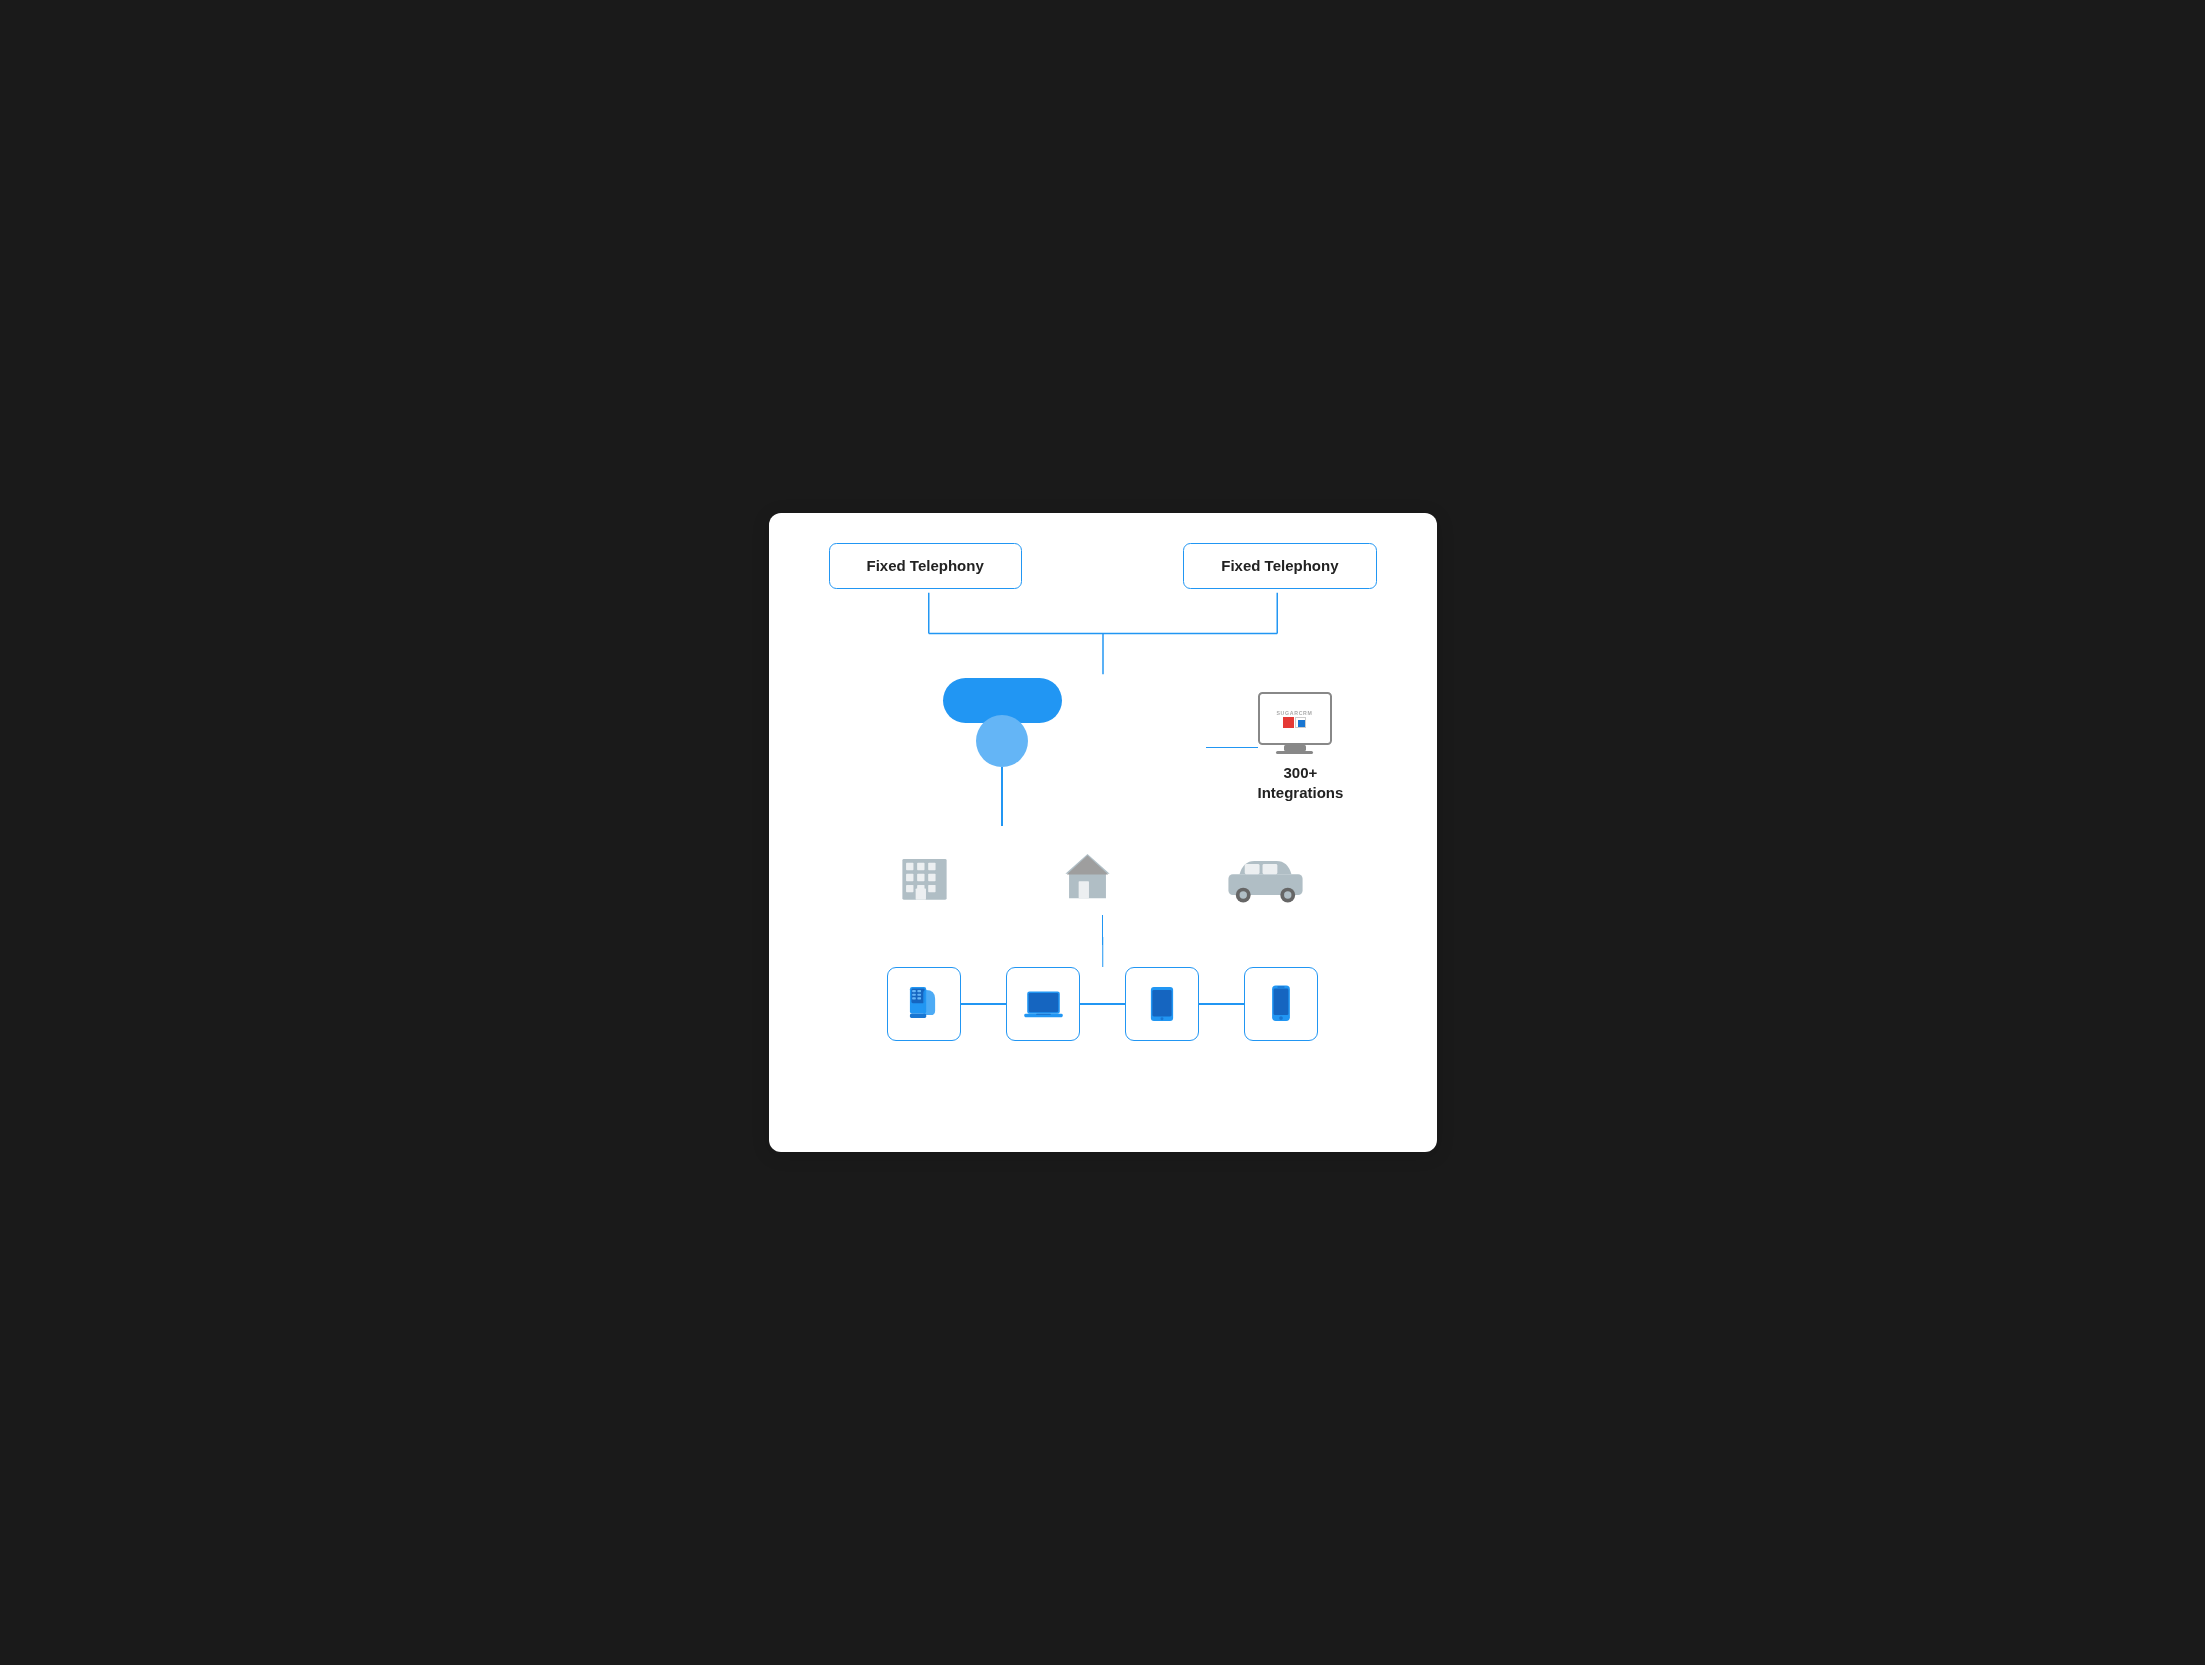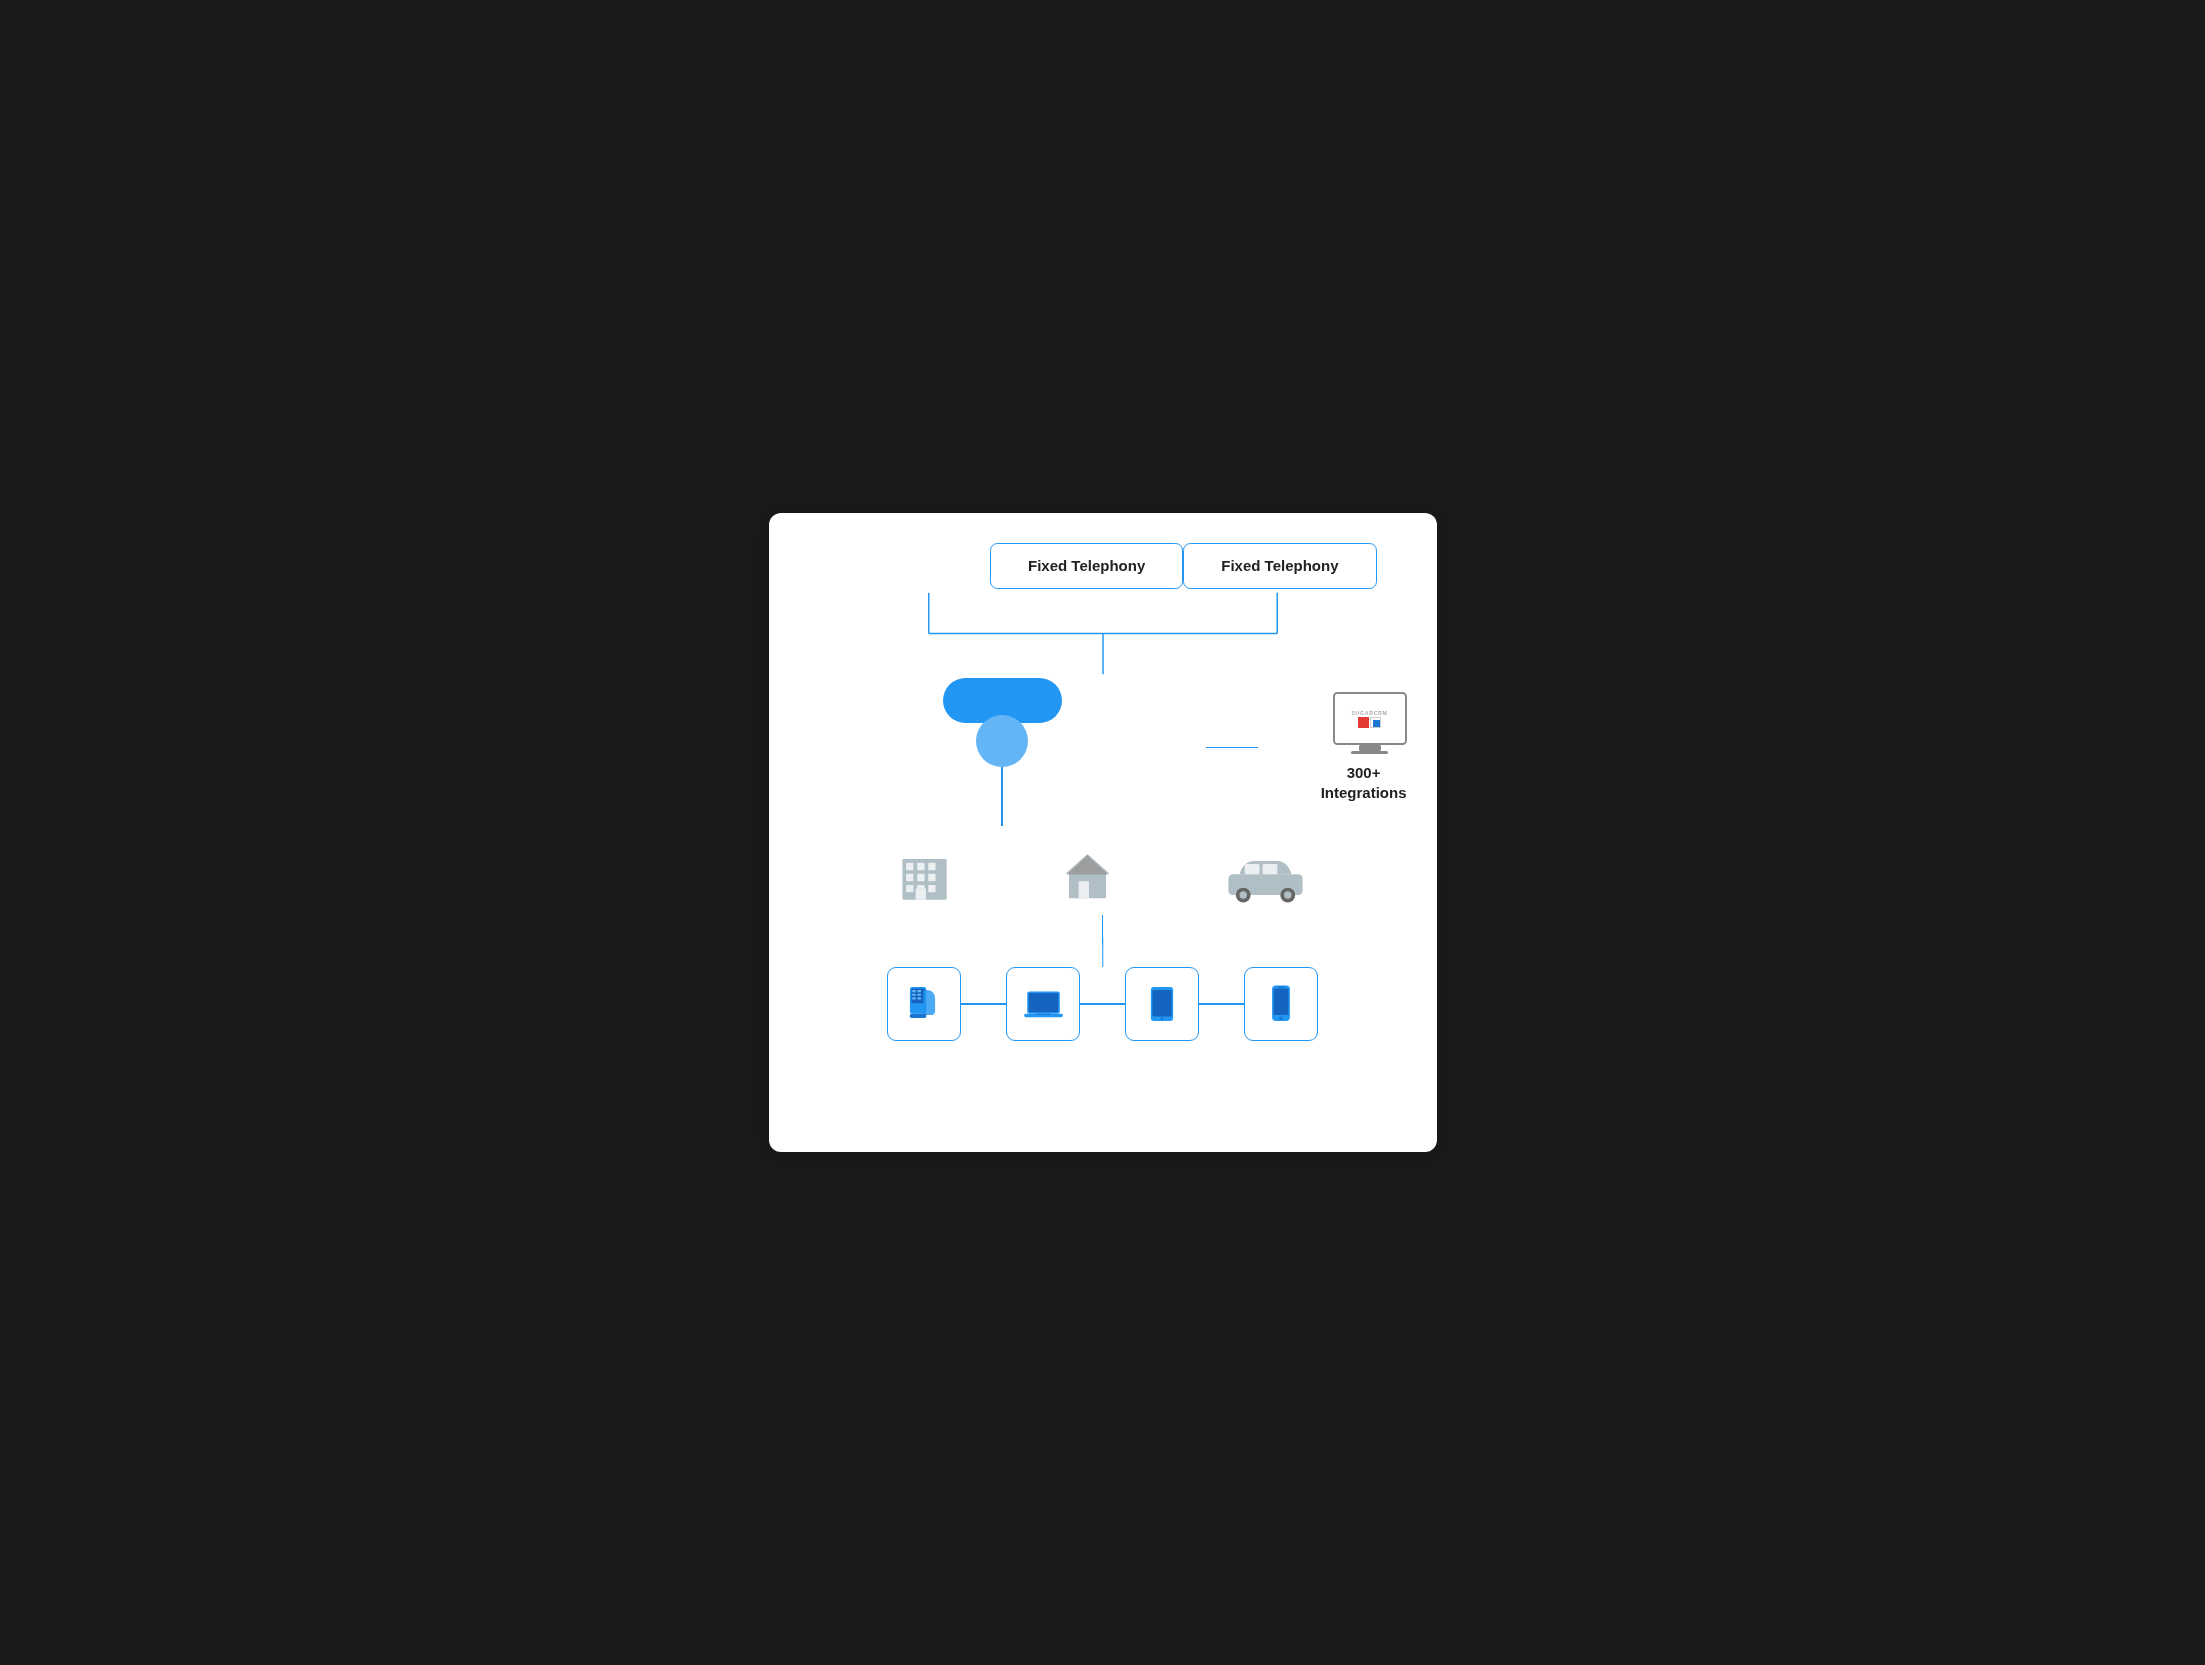--- a/index.html
+++ b/index.html
@@ -17,21 +17,21 @@
       width: 668px;
       min-height: 639px;
       padding: 30px;
       position: relative;
       box-shadow: 0 3px 18px rgba(0,0,0,0.15);
     }
 
     
     .top-row {
       display: flex;
-      justify-content: flex-end;
+      justify-content: space-between;
       align-items: flex-start;
       padding: 0 30px;
     }
     .telephony-box {
       border: 1.5px solid #2196F3;
       border-radius: 7.4px;
       padding: 13.4px 37px;
       font-size: 15px;
       font-weight: 600;
       color: #222;
@@ -99,21 +99,21 @@
       border-radius: 50%;
       width: 52px;
       height: 52px;
       margin-top: -7.4px;
     }
 
     
     .integrations-area {
       display: flex;
       flex-direction: column;
-      align-items: flex-end;
+      align-items: flex-start;
       min-width: 149px;
     }
     .crm-monitor-screen {
       width: 74px;
       height: 53px;
       border: 2.2px solid #888;
       border-radius: 4.5px;
       background: #fff;
       display: flex;
       align-items: center;

